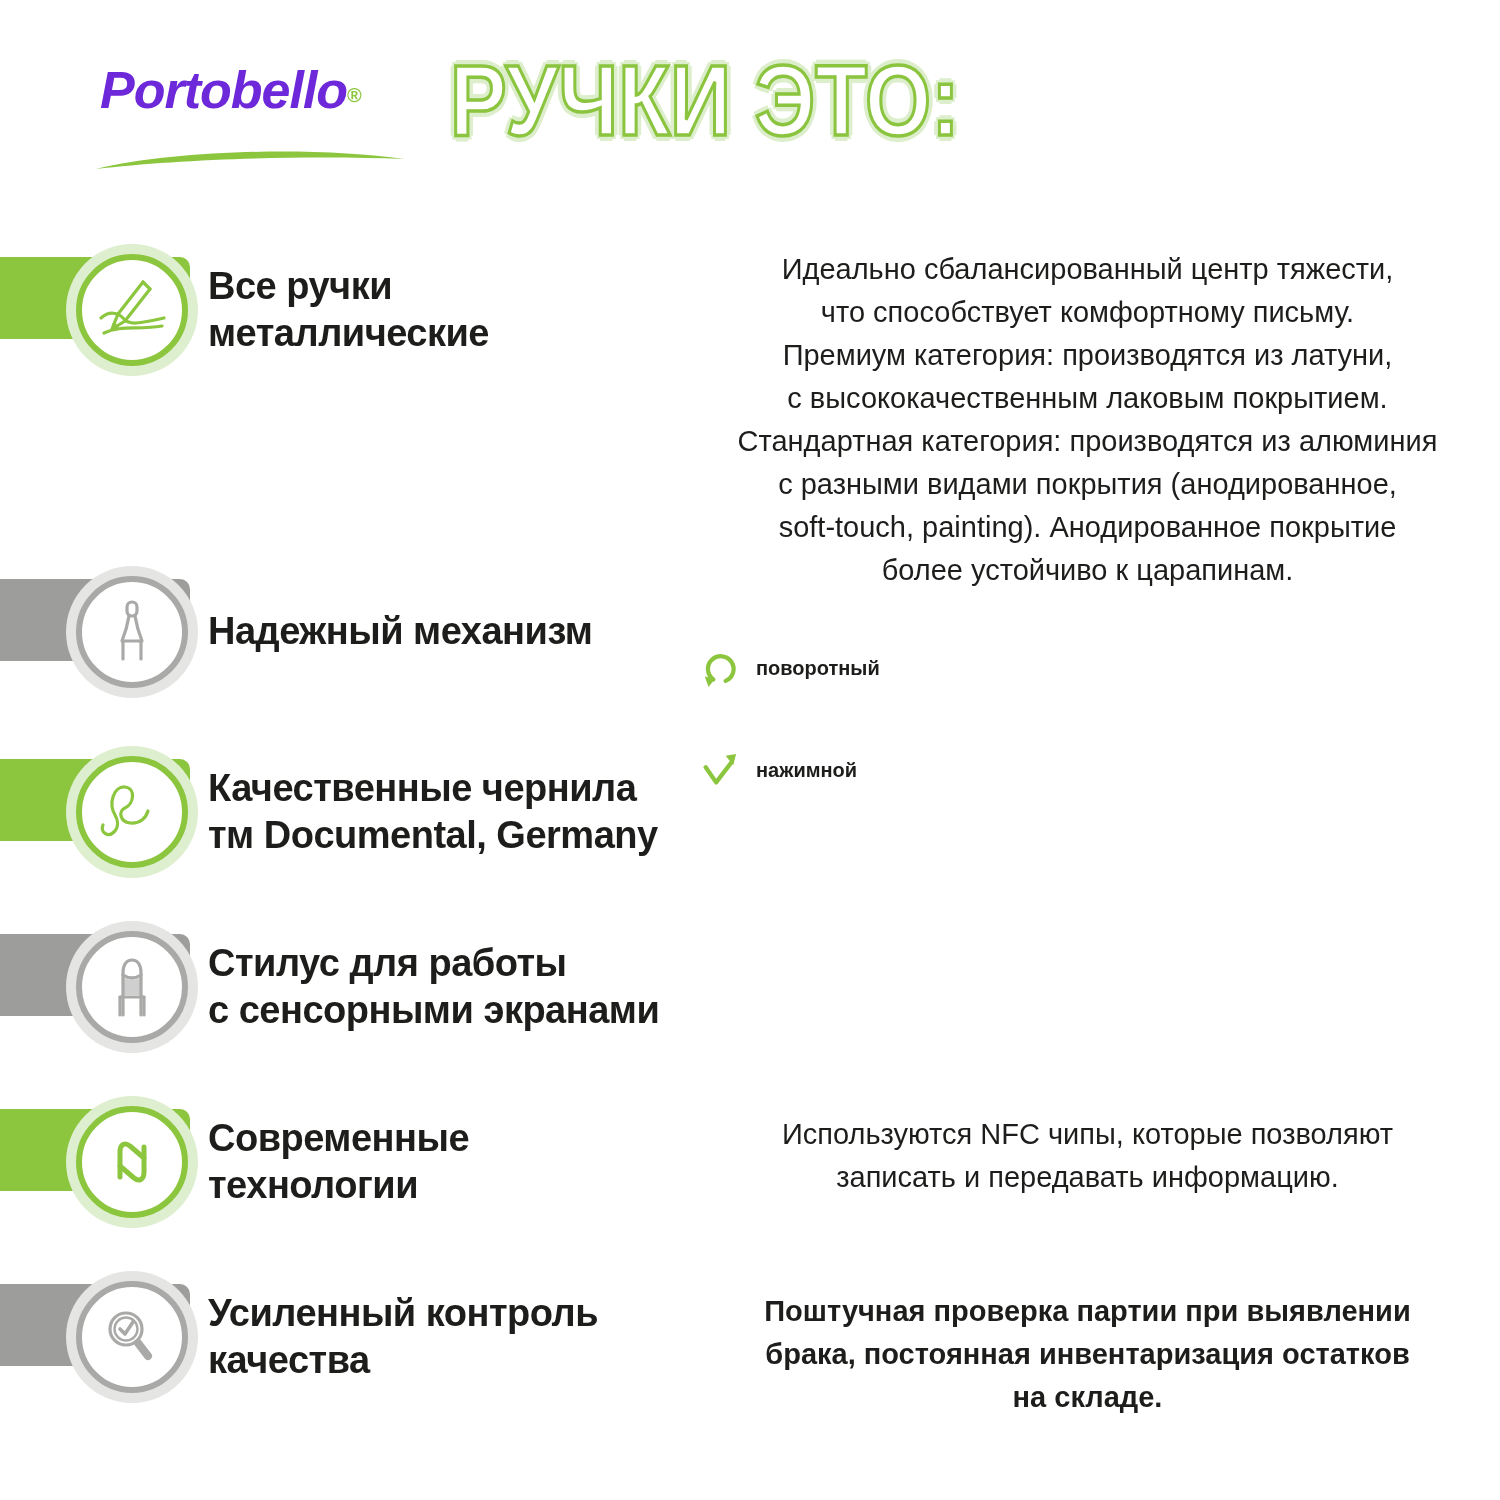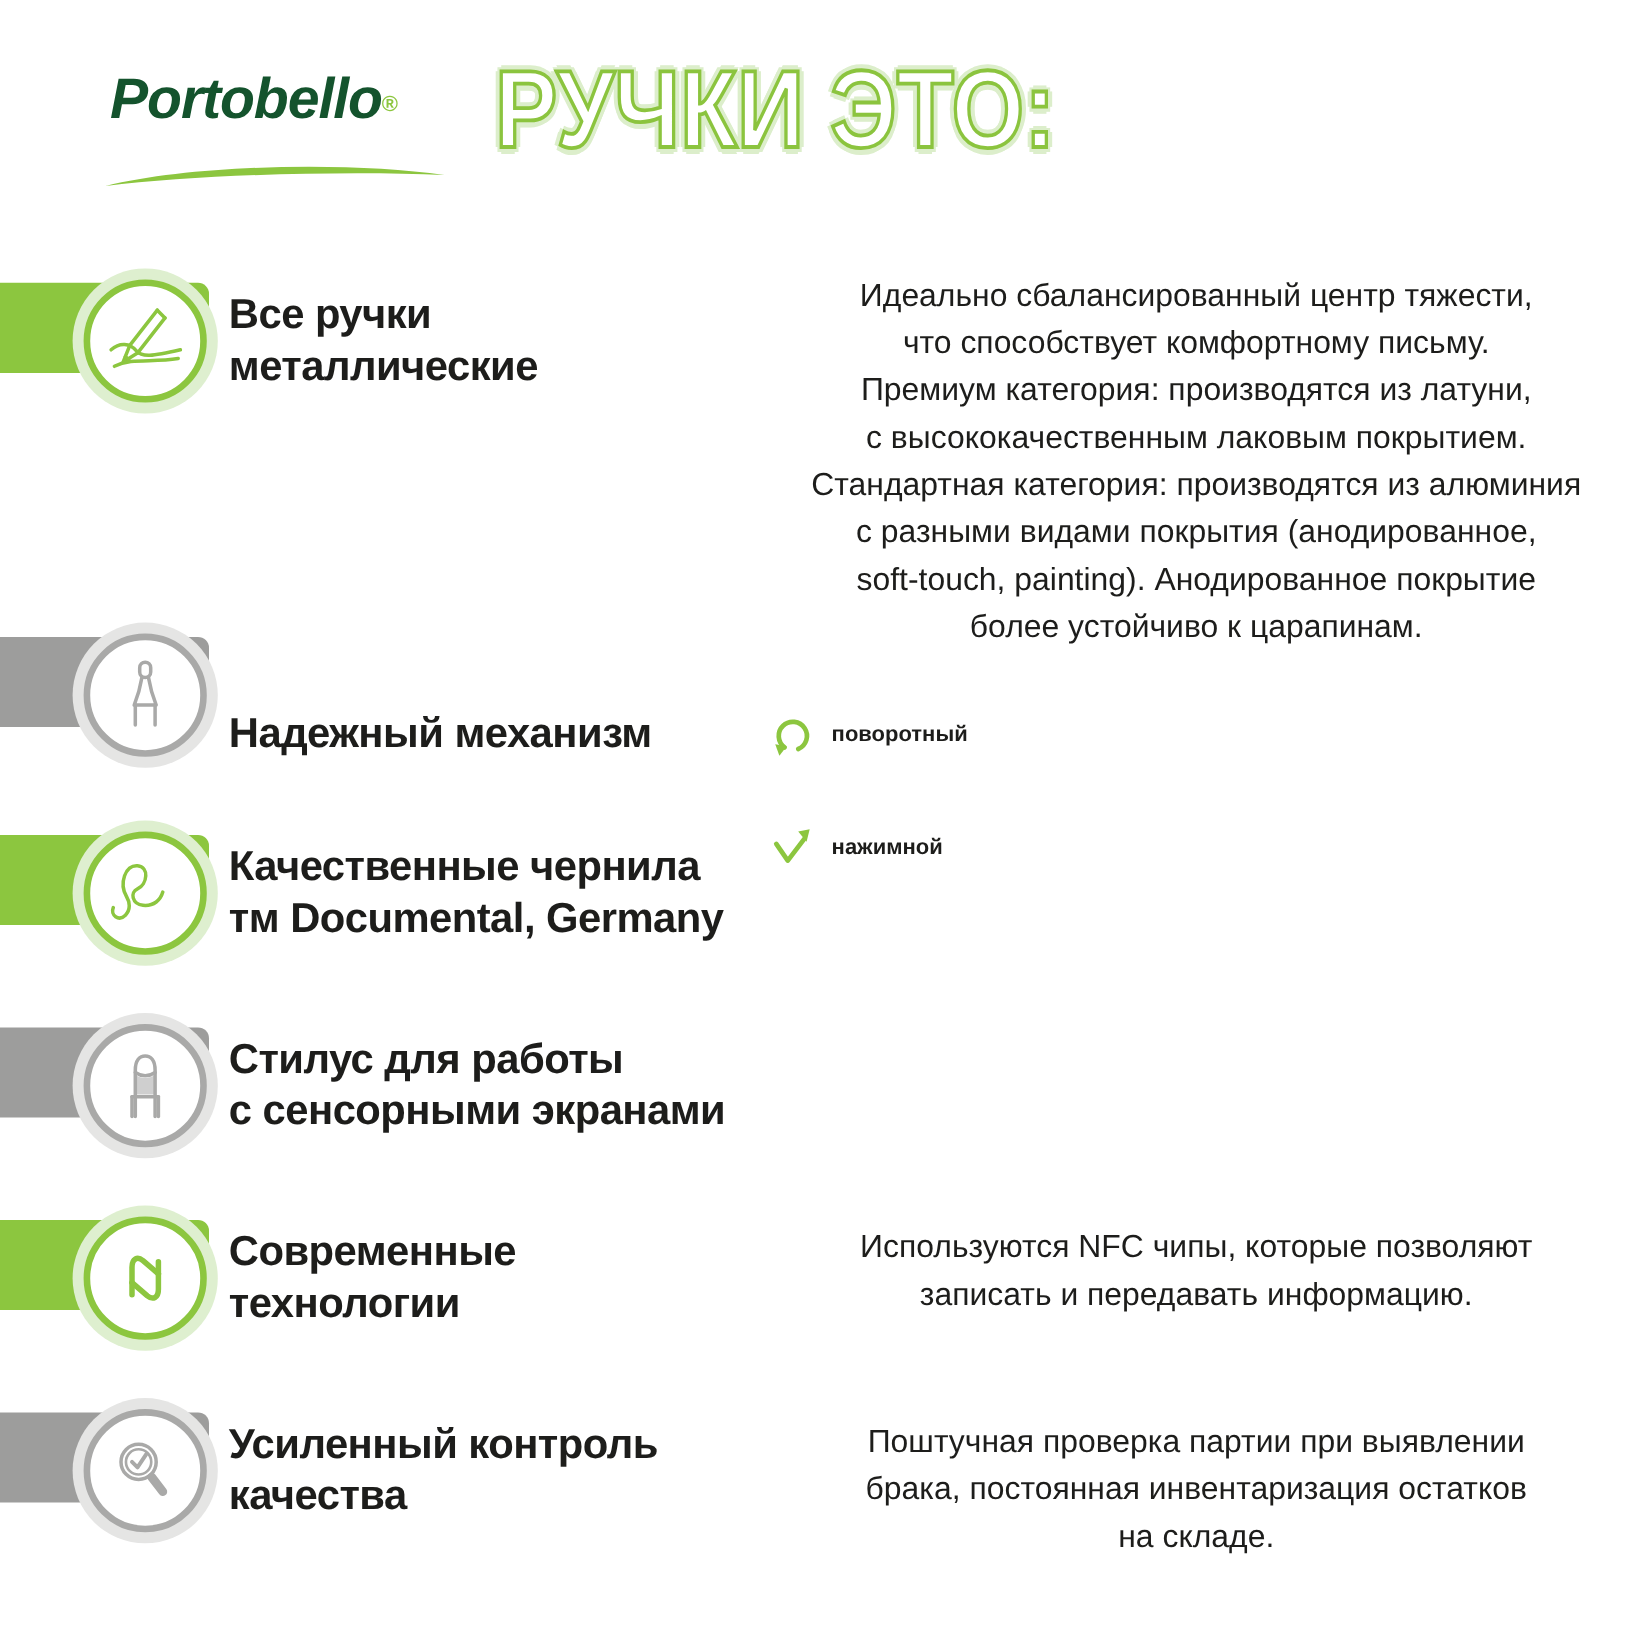--- a/index.html
+++ b/index.html
@@ -6,21 +6,21 @@
   body{
     width:1500px;height:1500px;background:#ffffff;
     font-family:"Liberation Sans", sans-serif;color:#1D1D1B;
     overflow:hidden;position:relative;
   }
   .page{position:relative;width:1500px;height:1500px;}
 
   
   header{position:relative;height:240px;}
   .logo{position:absolute;left:100px;top:60px;width:320px;}
-  .logo-text{font-size:52px;font-weight:700;font-style:italic;color:#14532d;letter-spacing:-1px;}
+  .logo-text{font-size:52px;font-weight:700;font-style:italic;color:#6d28d9;letter-spacing:-1px;}
   .logo sup{font-size:20px;font-weight:700;color:#8CC63F;vertical-align:super;font-style:normal;}
   .swoosh{position:absolute;left:-6px;top:86px;width:314px;height:26px;}
   .title{
     position:absolute;left:450px;top:50px;margin:0;
     font-size:100px;line-height:1;font-weight:700;color:#ffffff;
     transform:scaleX(0.85);transform-origin:left top;white-space:nowrap;
     -webkit-text-stroke:3.5px #8BC43E;
     text-shadow:6px 0 0 #DCEECB,-6px 0 0 #DCEECB,0 6px 0 #DCEECB,0 -6px 0 #DCEECB,
                 4px 4px 0 #DCEECB,-4px 4px 0 #DCEECB,4px -4px 0 #DCEECB,-4px -4px 0 #DCEECB;
   }
@@ -54,29 +54,29 @@
     font-size:29px;line-height:43px;white-space:pre-line;text-align:center;
   }
   .desc strong{font-weight:400;margin-top:17px;}
 
   .r1{height:320px;}
   .r1 .bar{top:17px;} .r1 .halo{top:4px;} .r1 .circle{top:14px;}
   .r1 .heading{top:23px;} .r1 .desc{top:8px;}
 
   .r2{height:175px;}
   .r2 .bar{top:19px;} .r2 .halo{top:6px;} .r2 .circle{top:16px;}
-  .r2 .heading{top:48px;margin-top:36px;} .r2 .desc{top:44px;}
+  .r2 .heading{top:48px;} .r2 .desc{top:44px;}
 
   .r3,.r4,.r5{height:175px;}
   .r6{height:240px;}
   .r3 .bar,.r4 .bar,.r5 .bar,.r6 .bar{top:24px;}
   .r3 .halo,.r4 .halo,.r5 .halo,.r6 .halo{top:11px;}
   .r3 .circle,.r4 .circle,.r5 .circle,.r6 .circle{top:21px;}
   .r3 .heading,.r4 .heading,.r5 .heading,.r6 .heading{top:30px;}
-  .r3 .desc{top:20px;} .r4 .desc{top:28px;} .r5 .desc{top:28px;} .r6 .desc{top:30px;}
+  .r3 .desc{top:20px;} .r4 .desc{top:28px;} .r5 .desc{top:28px;} .r6 .desc{top:30px;font-weight:bold;}
 
   
   .mech{display:flex;}
   .mech-left{width:312px;}
   .mech-item{display:flex;align-items:center;gap:18px;margin-bottom:16px;}
   .mech-item svg{flex:0 0 auto;}
   .mech-label{font-size:20px;font-weight:bold;}
   .mech-right{flex:1;}
   .mech-title{font-weight:700;font-size:30px;line-height:44px;}
   .mech-lines{font-size:30px;line-height:44px;white-space:pre-line;}

